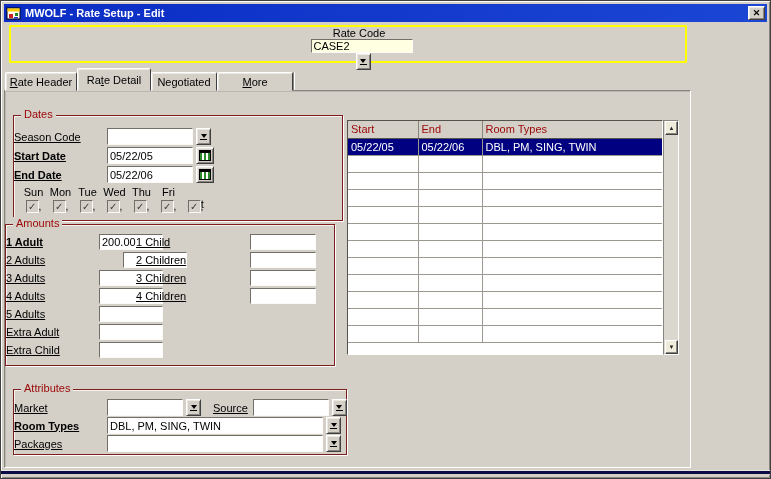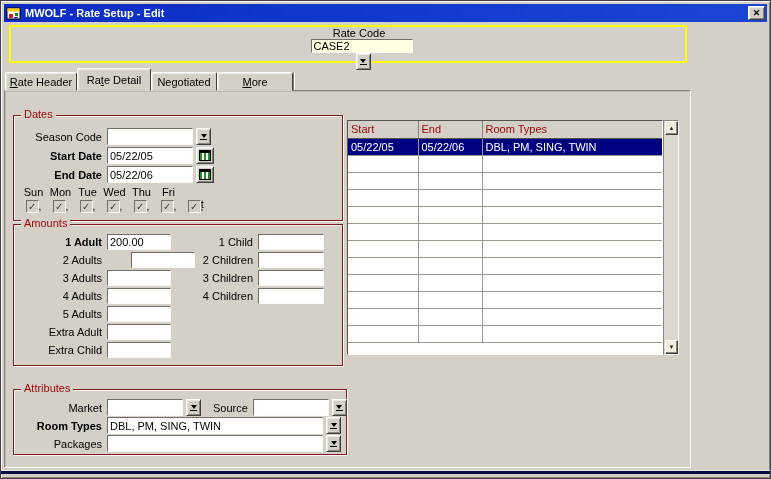--- a/index.html
+++ b/index.html
@@ -77,21 +77,21 @@
     box-shadow: inset 1px 1px 0 #55534e33; z-index:1;
   }
 
   .group {
     position:absolute; border:1px solid #7f1d1d;
     box-shadow: 1px 1px 0 #ffffff, inset 1px 1px 0 rgba(255,255,255,.75);
   }
   .group-legend { position:absolute; top:-8px; left:7px; background:#d4d0c8; padding:0 3px; color:#9a0505; }
 
   .form-row { position:absolute; display:flex; align-items:center; }
-  .form-row > label { width:88px; text-align:right; margin-right:5px; flex:0 0 auto; }
+  .form-row > label { width:88px; text-align:left; margin-right:5px; flex:0 0 auto;text-decoration:underline; }
   .bold { font-weight:bold; }
 
   
   .day-col { position:absolute; width:27px; text-align:center; }
   .cb {
     display:inline-block; width:13px; height:13px; background:#d4d0c8;
     border:1px solid; border-color:#716f68 #fbfaf6 #fbfaf6 #716f68;
     font-size:10px; line-height:11px; color:#3c3c3c; text-align:center; cursor:default;
   }
   .day-suffix { font-size:10px; color:#000; }
@@ -211,21 +211,21 @@
 
       <div class="day-col" style="left:6px;  top:84px;"><span class="cb">✓</span><span class="day-suffix">,</span></div>
       <div class="day-col" style="left:33px; top:84px;"><span class="cb">✓</span><span class="day-suffix">,</span></div>
       <div class="day-col" style="left:60px; top:84px;"><span class="cb">✓</span><span class="day-suffix">,</span></div>
       <div class="day-col" style="left:87px; top:84px;"><span class="cb">✓</span><span class="day-suffix">,</span></div>
       <div class="day-col" style="left:114px;top:84px;"><span class="cb">✓</span><span class="day-suffix">,</span></div>
       <div class="day-col" style="left:141px;top:84px;"><span class="cb">✓</span><span class="day-suffix">,</span></div>
       <div class="day-col" style="left:168px;top:84px;"><span class="cb">✓</span><span class="day-suffix">,</span></div>
     </div>
 
-    <div class="group" style="left:8px; top:133px; width:330px; height:142px;">
+    <div class="group" style="left:0; top:133px; width:330px; height:142px;">
       <span class="group-legend">Amounts</span>
 
       <div class="form-row" style="top:9px;">
         <label class="bold">1 Adult</label>
         <input class="field amount" style="width: 64px; height: 16px;" value="200.00">
       </div>
       <div class="form-row" style="top:27px;gap:24px;">
         <label>2 Adults</label>
         <input class="field amount" style="width: 64px; height: 16px;" value="">
       </div>

